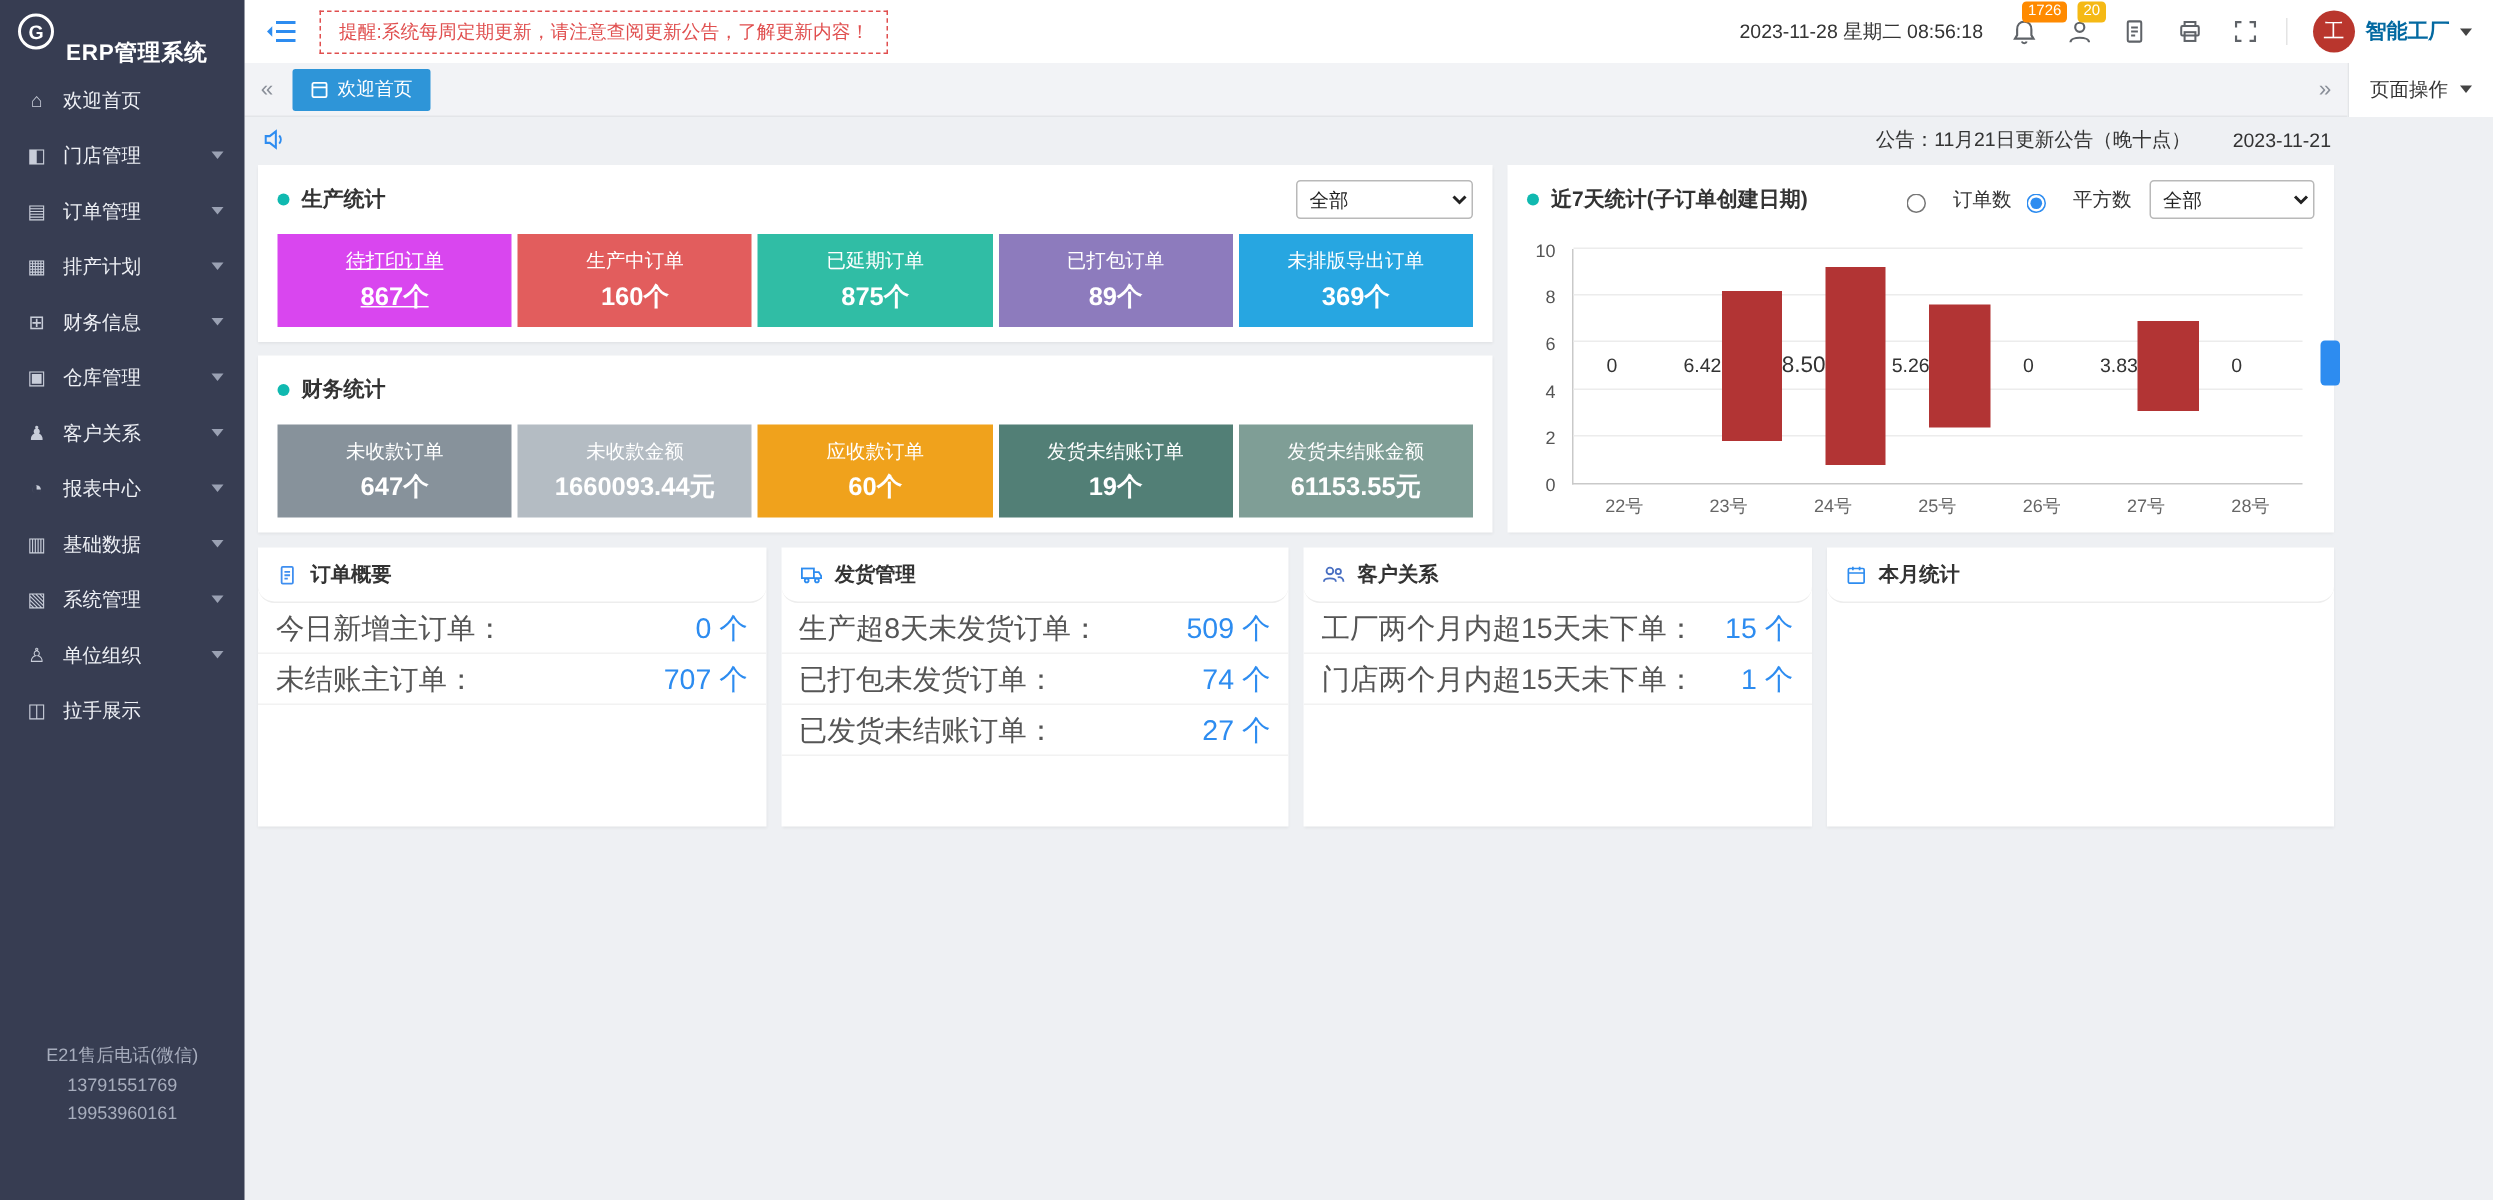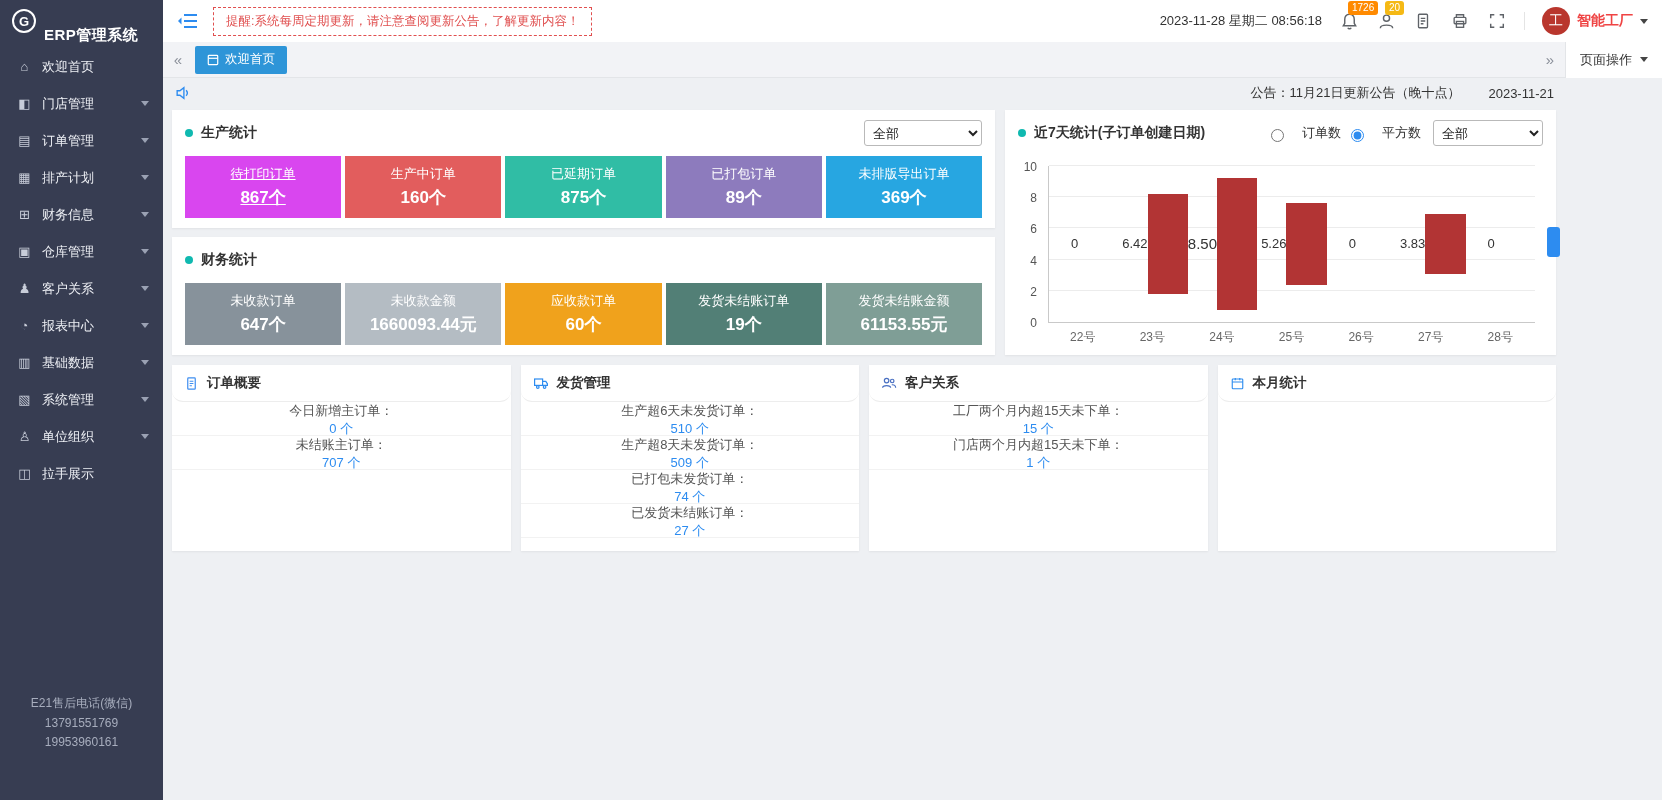--- a/index.html
+++ b/index.html
@@ -25,21 +25,21 @@
   .burger { cursor:pointer; display:flex; align-items:center; }
   .notice { border:1px dashed #e04f4f; color:#e04f4f; font-size:12.5px; padding:5px 12px; white-space:nowrap; }
   .top-right { margin-left:auto; display:flex; align-items:center; gap:17px; }
   .datetime { font-size:13px; color:#333; white-space:nowrap; }
   .icon-btn { position:relative; width:20px; height:20px; color:#5f6368; cursor:pointer; display:flex; align-items:center; justify-content:center; }
   .badge { position:absolute; top:-10px; left:9px; background:#ff8a00; color:#fff; font-size:10px; padding:0 4px; border-radius:3px; line-height:14px; white-space:nowrap; }
   .badge.yellow { background:#f5b915; }
   .vdiv { width:1px; height:18px; background:#e4e4e4; }
   .user-menu { display:flex; align-items:center; gap:7px; cursor:pointer; }
   .avatar { width:28px; height:28px; border-radius:50%; background:#b9362d; color:#fff; display:flex; align-items:center; justify-content:center; font-size:14px; flex-shrink:0; }
-  .user-name { font-size:14px; font-weight:bold; color:#ef4444; }
+  .user-name { font-size:14px; font-weight:bold; color:#0369a1; }
   .caret-dark { width:0; height:0; border-left:4px solid transparent; border-right:4px solid transparent; border-top:5px solid #444; }
 
   
   .tabbar { height:36px; background:#f2f3f6; border-bottom:1px solid #e3e5e8; display:flex; align-items:center; flex-shrink:0; }
   .tab-chevron { width:30px; text-align:center; color:#8a8f99; font-size:15px; cursor:pointer; user-select:none; }
   .tab-active { background:#2e95d8; color:#fff; height:28px; display:flex; align-items:center; gap:6px; padding:0 12px; font-size:12.5px; border-radius:2px; margin-left:2px; cursor:pointer; }
   .tab-spacer { flex:1; }
   .page-ops { height:36px; background:#fff; border-left:1px solid #e3e5e8; display:flex; align-items:center; gap:8px; padding:0 14px; font-size:13px; color:#333; cursor:pointer; }
 
   
@@ -73,21 +73,21 @@
   .slot { flex:1; display:flex; flex-direction:row; align-items:center; justify-content:flex-end; height:100%; position:relative; z-index:1; }
   .bar-val { font-size:13px; color:#333; margin-bottom:1px; }
   .bar { width:58%; }
   .xlabels { position:absolute; left:30px; right:8px; bottom:0; height:20px; display:flex; }
   .xlabel { flex:1; text-align:center; font-size:12px; color:#666; padding-top:4px; }
 
   
   .row-bottom { display:flex; gap:10px; margin-top:10px; }
   .sum-card { flex:1; height:186px; background:#fff; box-shadow:0 1px 2px rgba(0,0,0,.06); overflow:hidden; }
   .sum-head { display:flex; align-items:center; gap:8px; padding:9px 12px; border-bottom:1px solid #ededed; font-weight:bold; font-size:13.5px; color:#333;border-radius:11px; }
-  .sum-row { display:flex; justify-content:space-between; align-items:center; padding:0 12px; height:34px; border-bottom:1px solid #f2f2f2; font-size:13px;flex-direction:column; }
+  .sum-row { display:flex; justify-content:space-between; align-items:center; padding:0 12px; height:34px; border-bottom:1px solid #f2f2f2; font-size:19px; }
   .sum-label { color:#555; }
   .sum-value { color:#2d8cf0; cursor:pointer; }
 
   .float-handle { position:absolute; left:1547px; top:227px; width:13px; height:30px; background:#2d8cf0; border-radius:3px; cursor:pointer; }
   svg { display:block; }
 </style>
 </head>
 <body>
 
 <div class="app">
@@ -416,24 +416,20 @@
             <div class="sum-head">
               <svg width="16" height="16" viewBox="0 0 20 20" fill="none" stroke="#2d8cf0" stroke-width="1.5">
                 <rect x="2" y="5" width="10" height="8"></rect>
                 <path d="M12 8 h4 l2 3 v2 h-6"></path>
                 <circle cx="6" cy="15" r="1.6"></circle>
                   <circle cx="14.5" cy="15" r="1.6"></circle>
               </svg>
               <span>发货管理</span>
             </div>
             <div class="sum-row">
-              <span class="sum-label">生产超6天未发货订单：</span>
-              <span class="sum-value">510 个</span>
-            </div>
-            <div class="sum-row">
               <span class="sum-label">生产超8天未发货订单：</span>
               <span class="sum-value">509 个</span>
             </div>
             <div class="sum-row">
               <span class="sum-label">已打包未发货订单：</span>
               <span class="sum-value">74 个</span>
             </div>
             <div class="sum-row">
               <span class="sum-label">已发货未结账订单：</span>
               <span class="sum-value">27 个</span>

